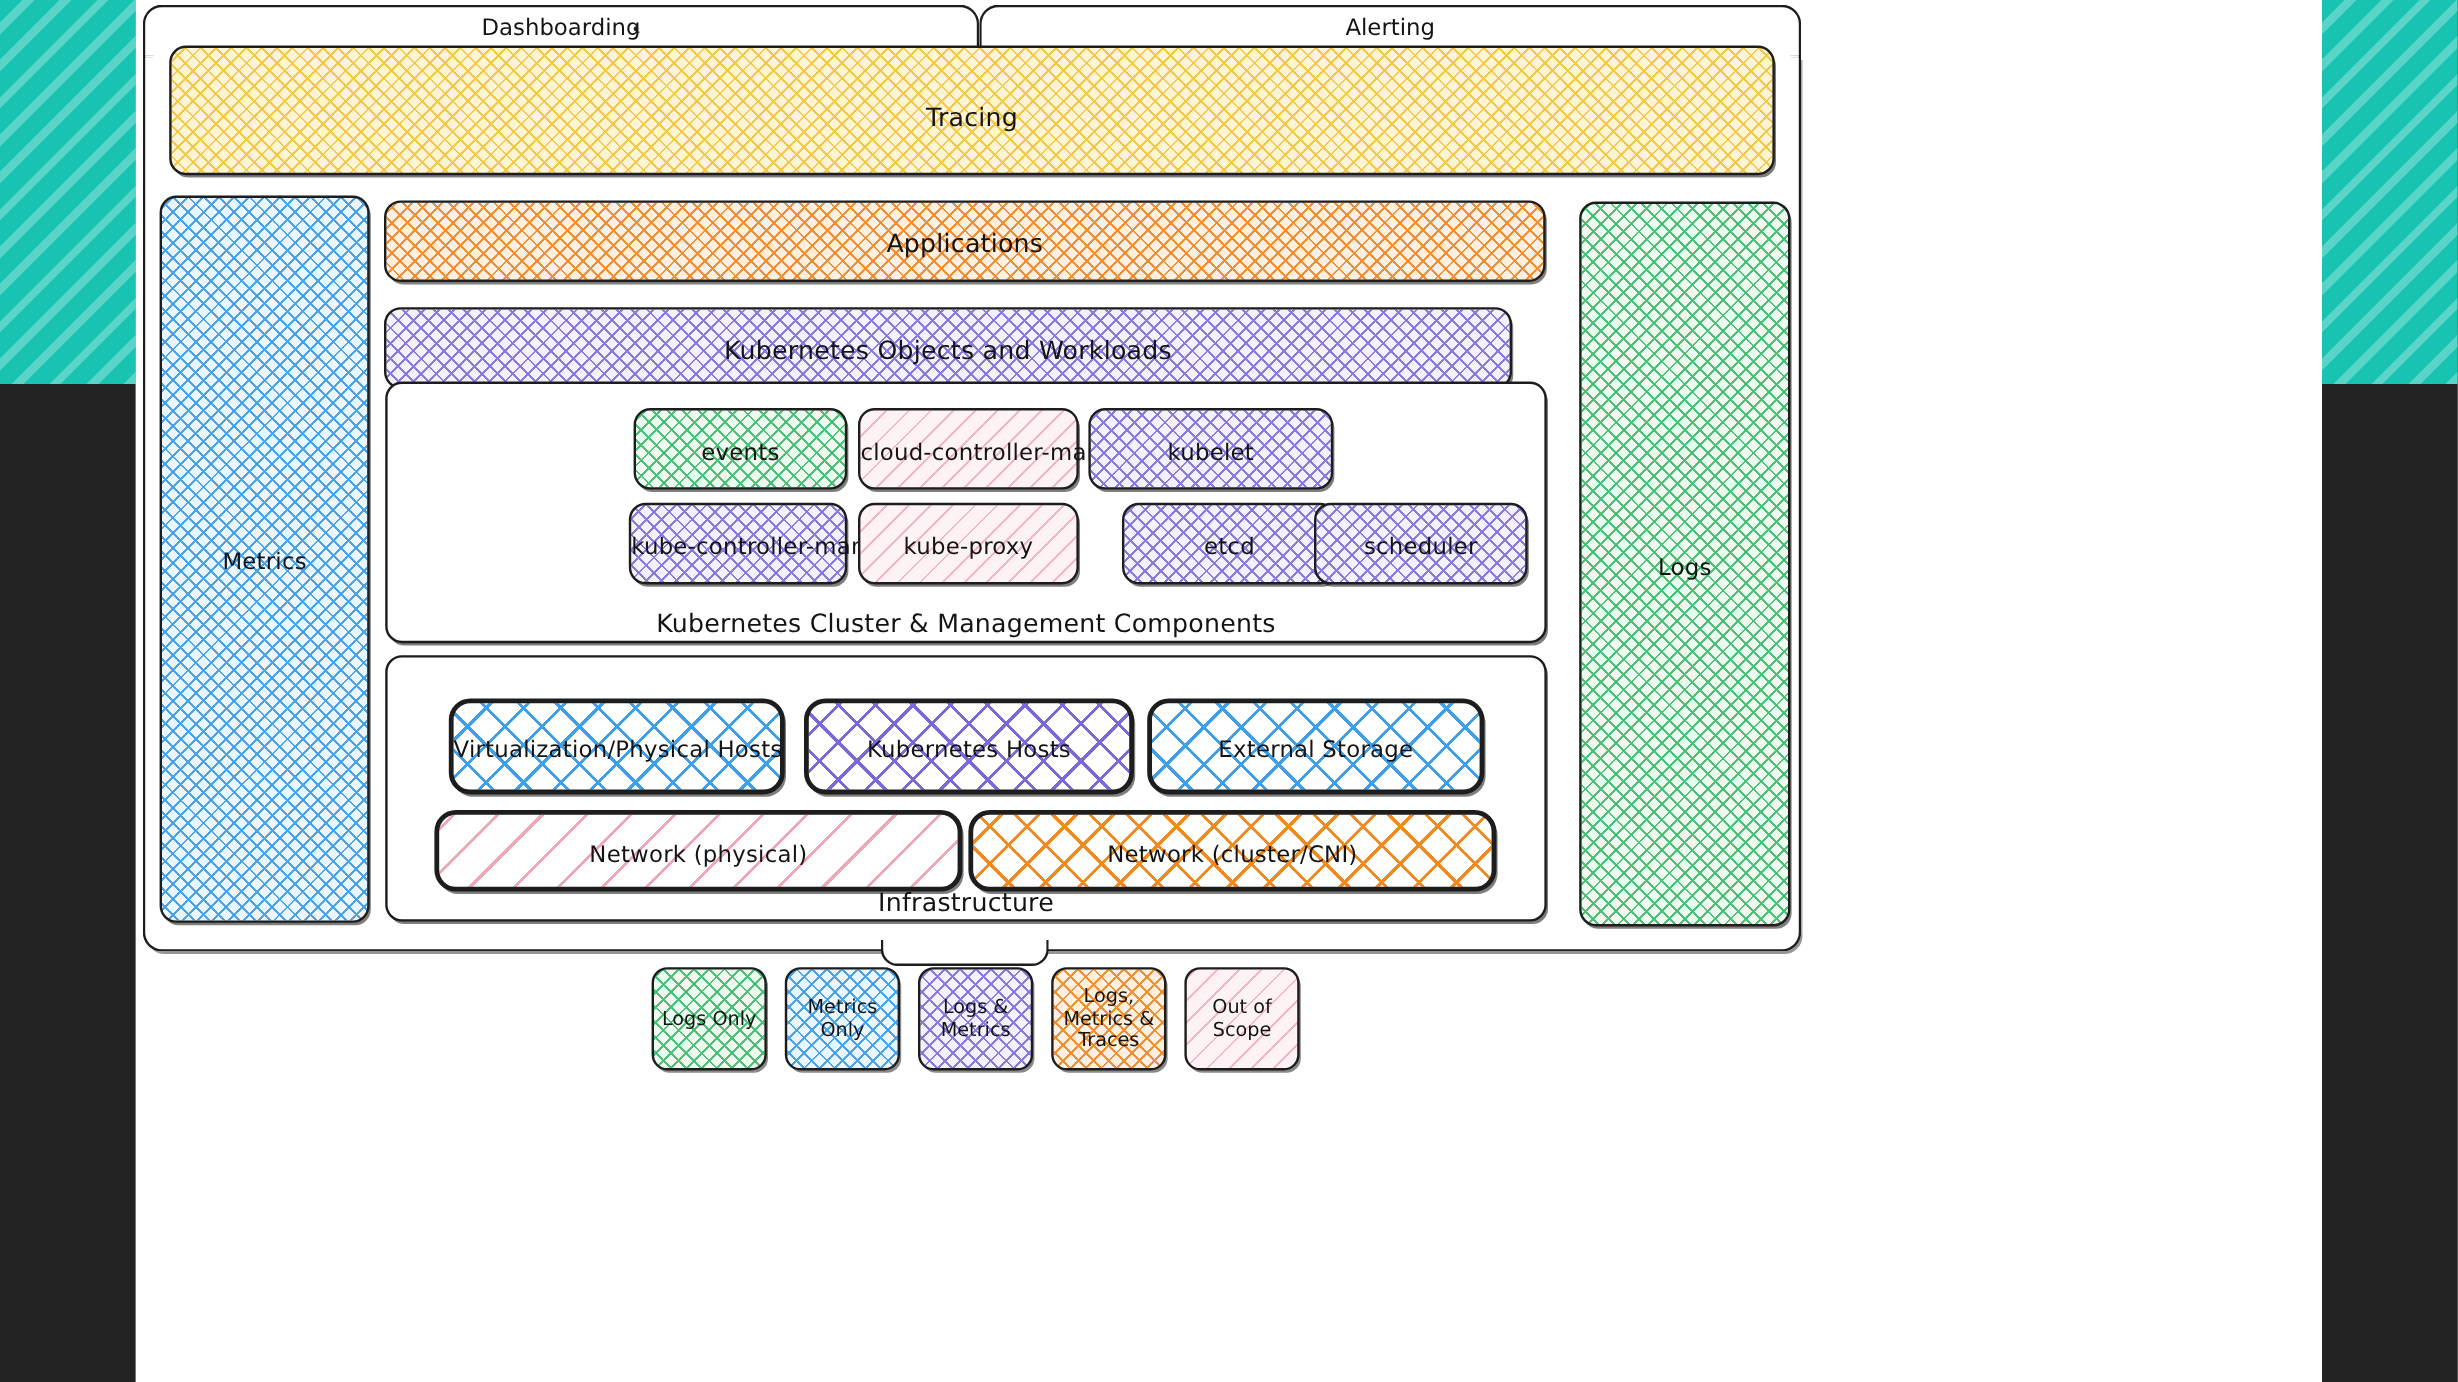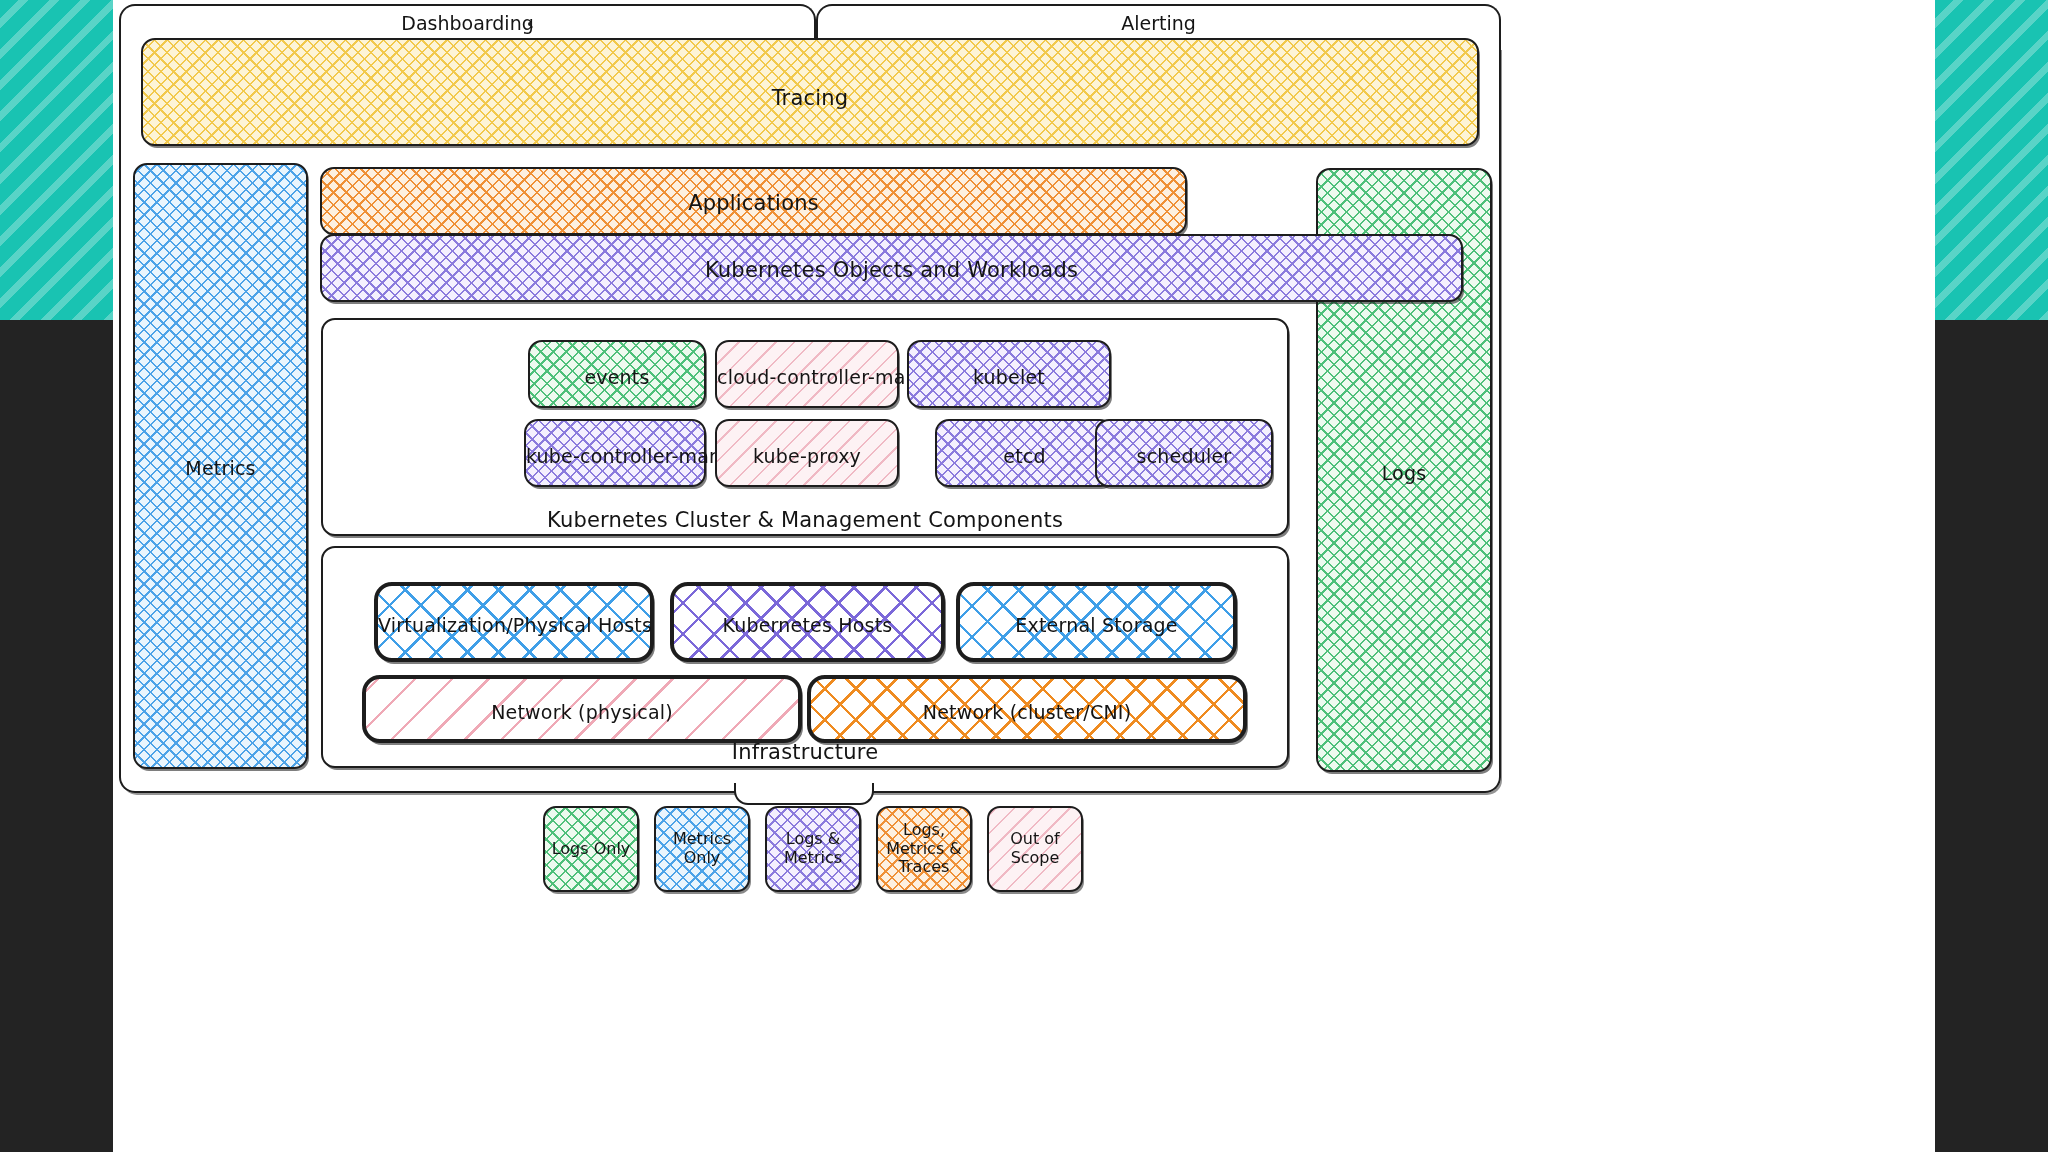--- a/index.html
+++ b/index.html
@@ -216,25 +216,25 @@
   </div>
 
   <div class="hbox x-blue" style="left:20px; top:163px; width:175px; height:606px;">
     <div class="lbl t-md" style="top:292px;">Metrics</div>
   </div>
 
   <div class="hbox x-green" style="left:1187px; top:168px; width:176px; height:604px;margin-left:16px;">
     <div class="lbl t-md" style="top:292px;">Logs</div>
   </div>
 
-  <div class="hbox x-orange" style="left:207px; top:167px; width:867px; height:68px;">
+  <div class="hbox x-orange" style="left:207px; top:167px; width:968px; height:68px;">
     <div class="lbl t-lg" style="top:22px;">Applications</div>
   </div>
 
-  <div class="hbox x-purple" style="left:207px; top:234px; width:1143px; height:68px;">
+  <div class="hbox x-purple" style="left:207px; top:256px; width:940px; height:68px;">
     <div class="lbl t-lg" style="top:22px;">Kubernetes Objects and Workloads</div>
   </div>
 
   <div class="hbox plain" style="left:208px; top:318px; width:968px; height:218px;">
     <div class="lbl t-lg" style="top:188px;">Kubernetes Cluster &amp; Management Components</div>
   </div>
 
   <div class="hbox" id="cc-0" style="left:415px; top:22px; width:0; height:0;"></div>
 
   <div class="hbox x-green" style="left:415px; top:340px; width:178px; height:68px;">

